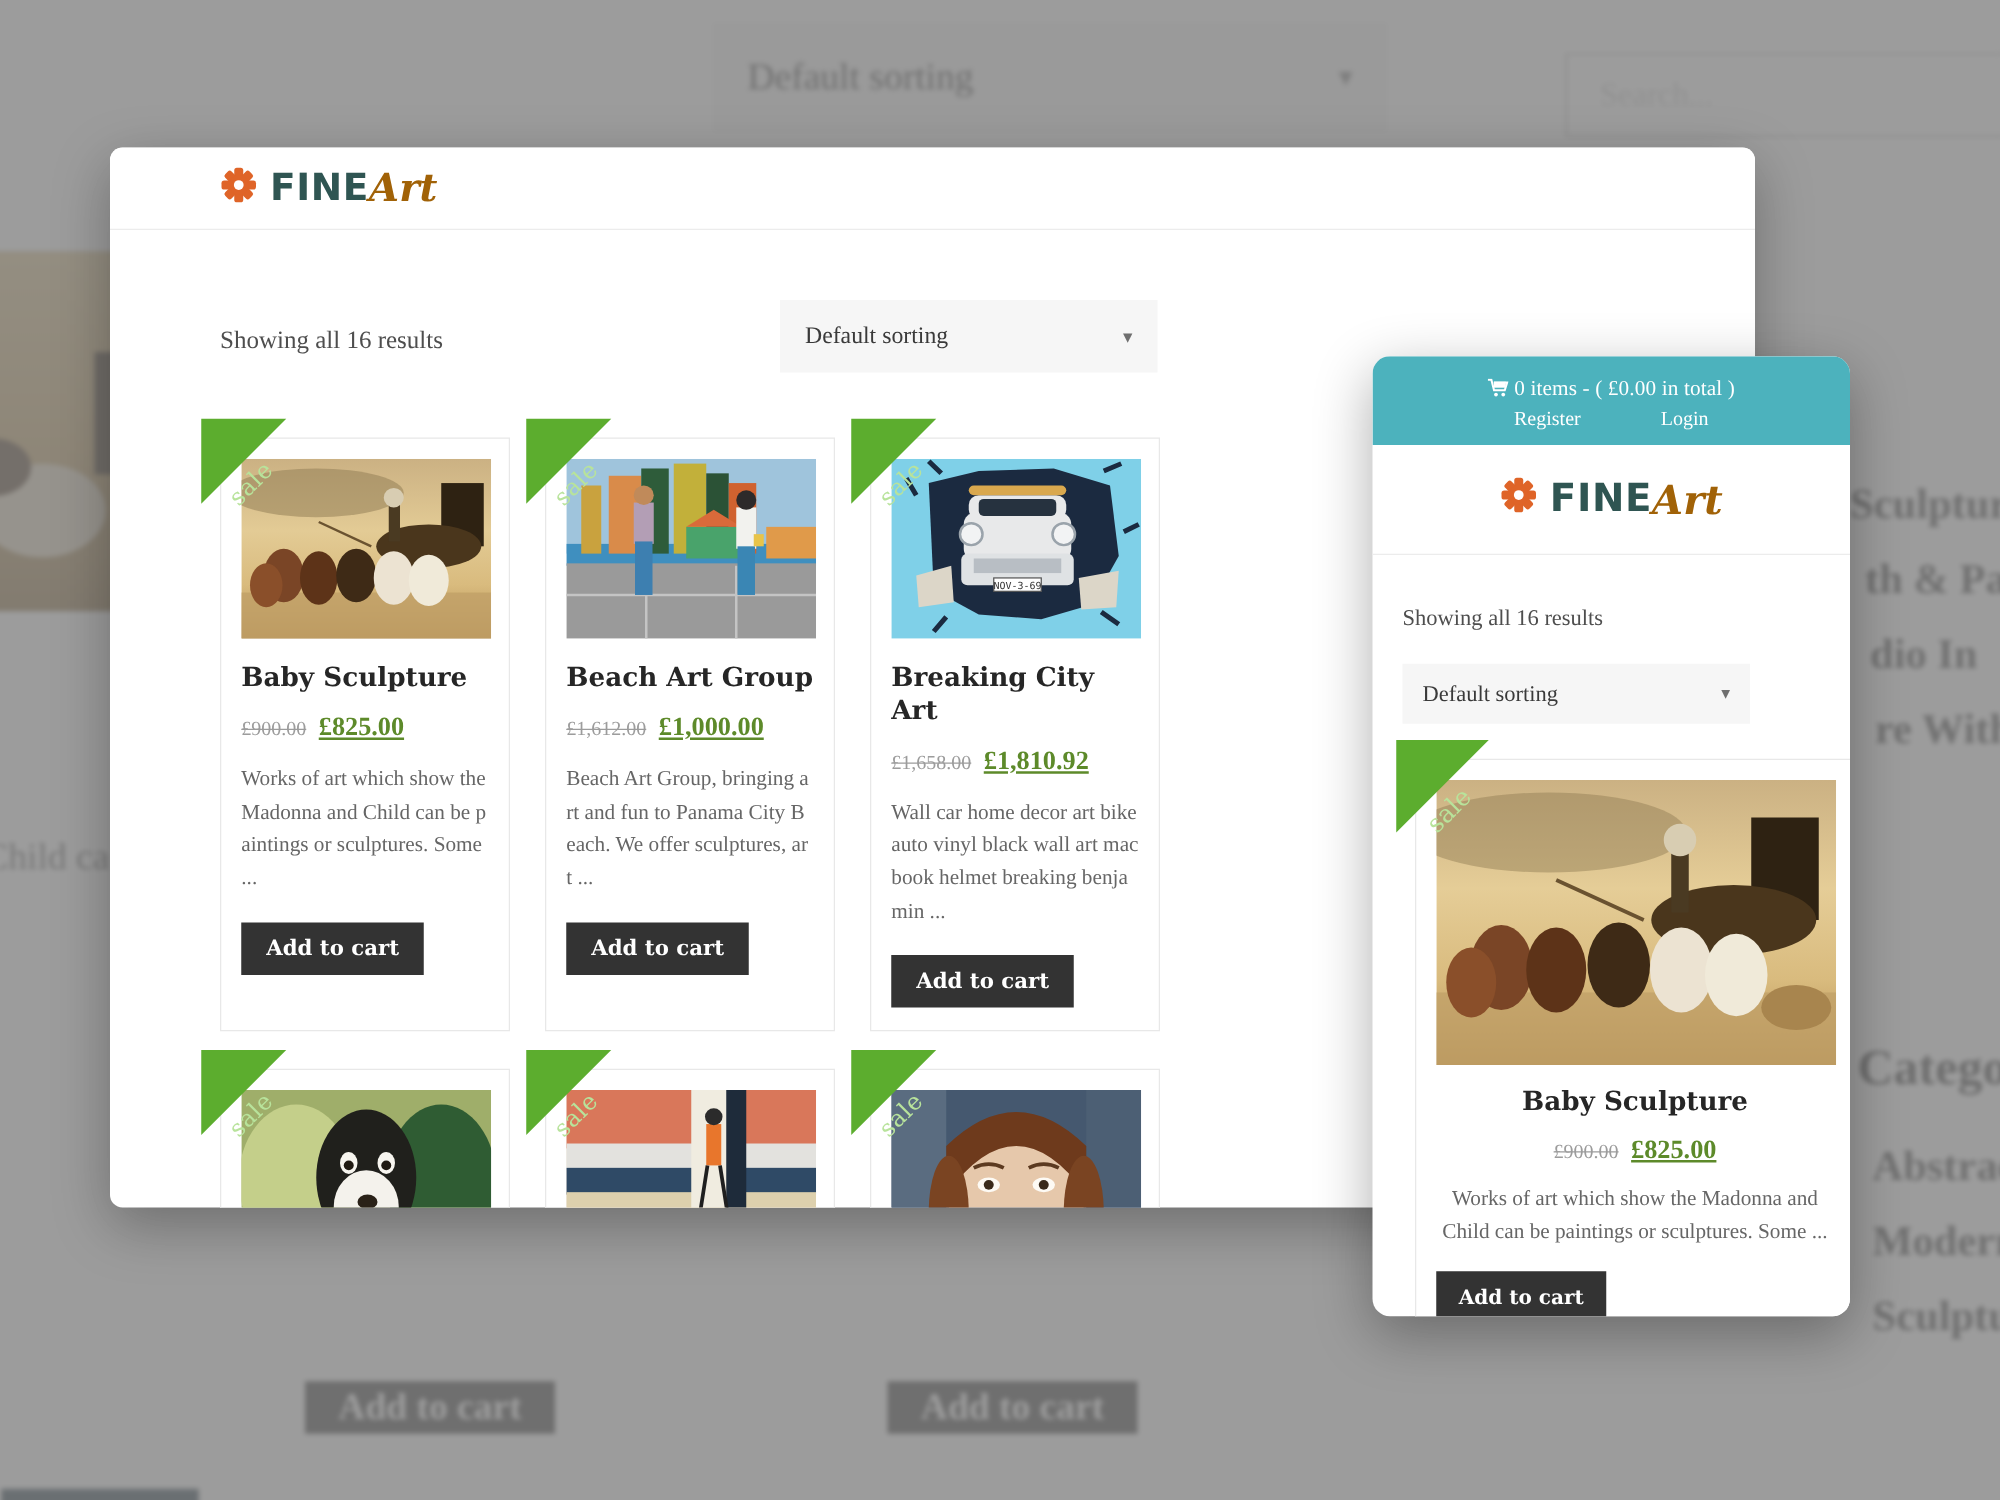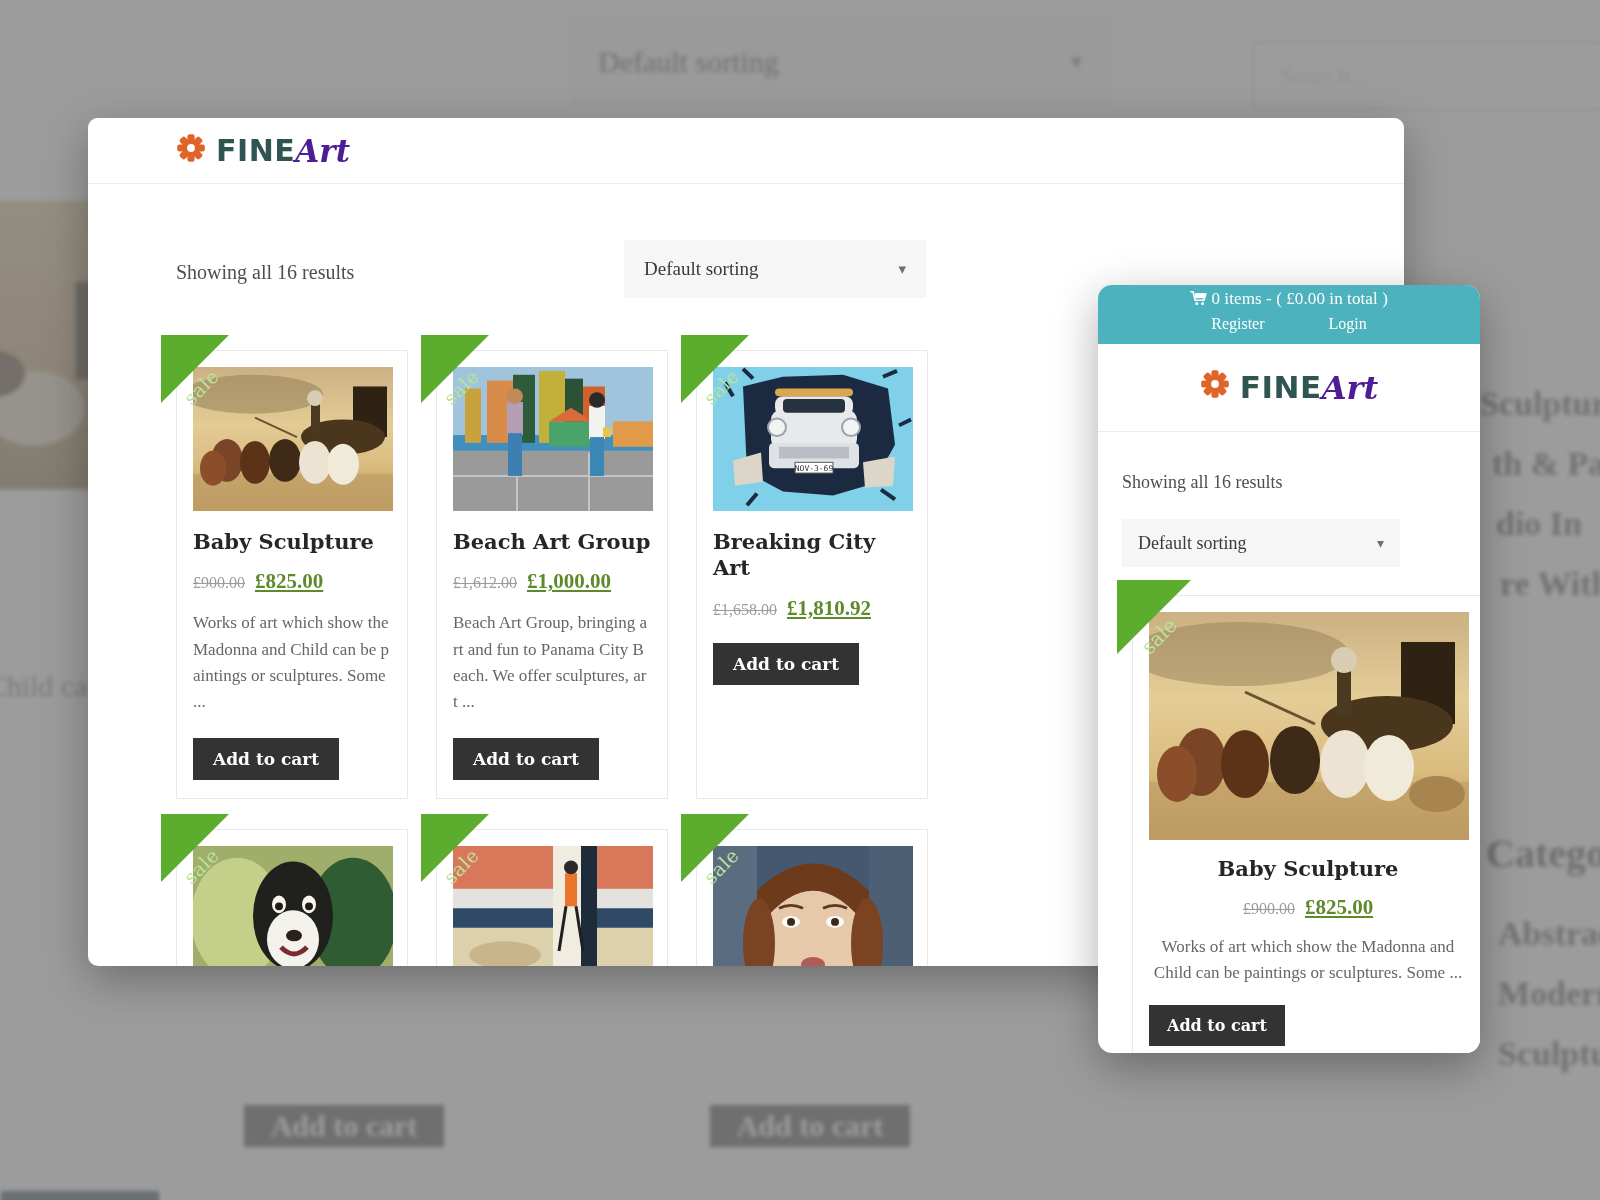--- a/index.html
+++ b/index.html
@@ -85,21 +85,21 @@
   .logo { display: flex; }
   .logo-mark { flex: none; }
   .logo-fine {
     font-family: "DejaVu Sans", sans-serif;
     font-weight: bold; font-style: normal;
     color: #2f5552; letter-spacing: 0.5px;
   }
   .logo-art {
     font-family: "DejaVu Serif", serif;
     font-style: italic; font-weight: bold;
-    color: #4c1d95;
+    color: #a16207;
   }
 
   .dm-body { padding: 60px 88px 0 88px; }
 
   .dm-toolbar {
     display: flex; align-items: center; height: 56px; position: relative;
   }
   .dm-showing { font-size: 20px; color: #4e4e4e; }
   .dm-sort {
     position: absolute; left: 448px; top: -4px;
@@ -186,21 +186,21 @@
     position: absolute; left: 1098px; top: 285px;
     width: 382px; height: 768px;
     background: #ffffff;
     border-radius: 14px;
     box-shadow: 0 14px 46px rgba(0,0,0,0.32);
     overflow: hidden;
     z-index: 20;
   }
   .mp-topbar {
     background: #4cb2bd; color: #ffffff;
-    padding: 4px 0 11px 0; text-align: center;
+    padding: 16px 0 11px 0; text-align: center;
   }
   .mp-cart { font-size: 17px; letter-spacing: 0.1px; }
   .mp-links { margin-top: 6px; font-size: 16px; }
   .mp-links span { margin: 0 30px; cursor: pointer; }
   .mp-header {
     height: 88px; border-bottom: 1px solid #ececec;
     display: flex; align-items: center; justify-content: center;
   }
   .mp-body { padding: 40px 24px 0 24px; }
   .mp-showing { font-size: 18px; color: #4e4e4e; }
@@ -459,20 +459,21 @@
             <text x="101" y="107" font-size="8" text-anchor="middle" fill="#333" font-family="monospace">NOV-3-69</text>
             <polygon points="20,96 48,88 50,118 22,122" fill="#dcd6c8"></polygon>
             <polygon points="150,98 182,92 180,122 152,124" fill="#dcd6c8"></polygon>
           </svg>
         </div>
         <div class="ptitle">Breaking City Art</div>
         <div class="pprice">
           <span class="pold">£1,658.00</span>
           <span class="pnew">£1,810.92</span>
         </div>
+        <div class="pdesc">Wall car home decor art bike auto vinyl black wall art macbook helmet breaking benjamin ...</div>
         <button class="addcart">Add to cart</button>
       </div>
     </div>
 
     <div class="dm-grid2">
 
       <div class="pcard2">
         <div class="sale-ribbon"></div>
         <div class="sale-text">sale</div>
         <div class="pcard-imgwrap">

